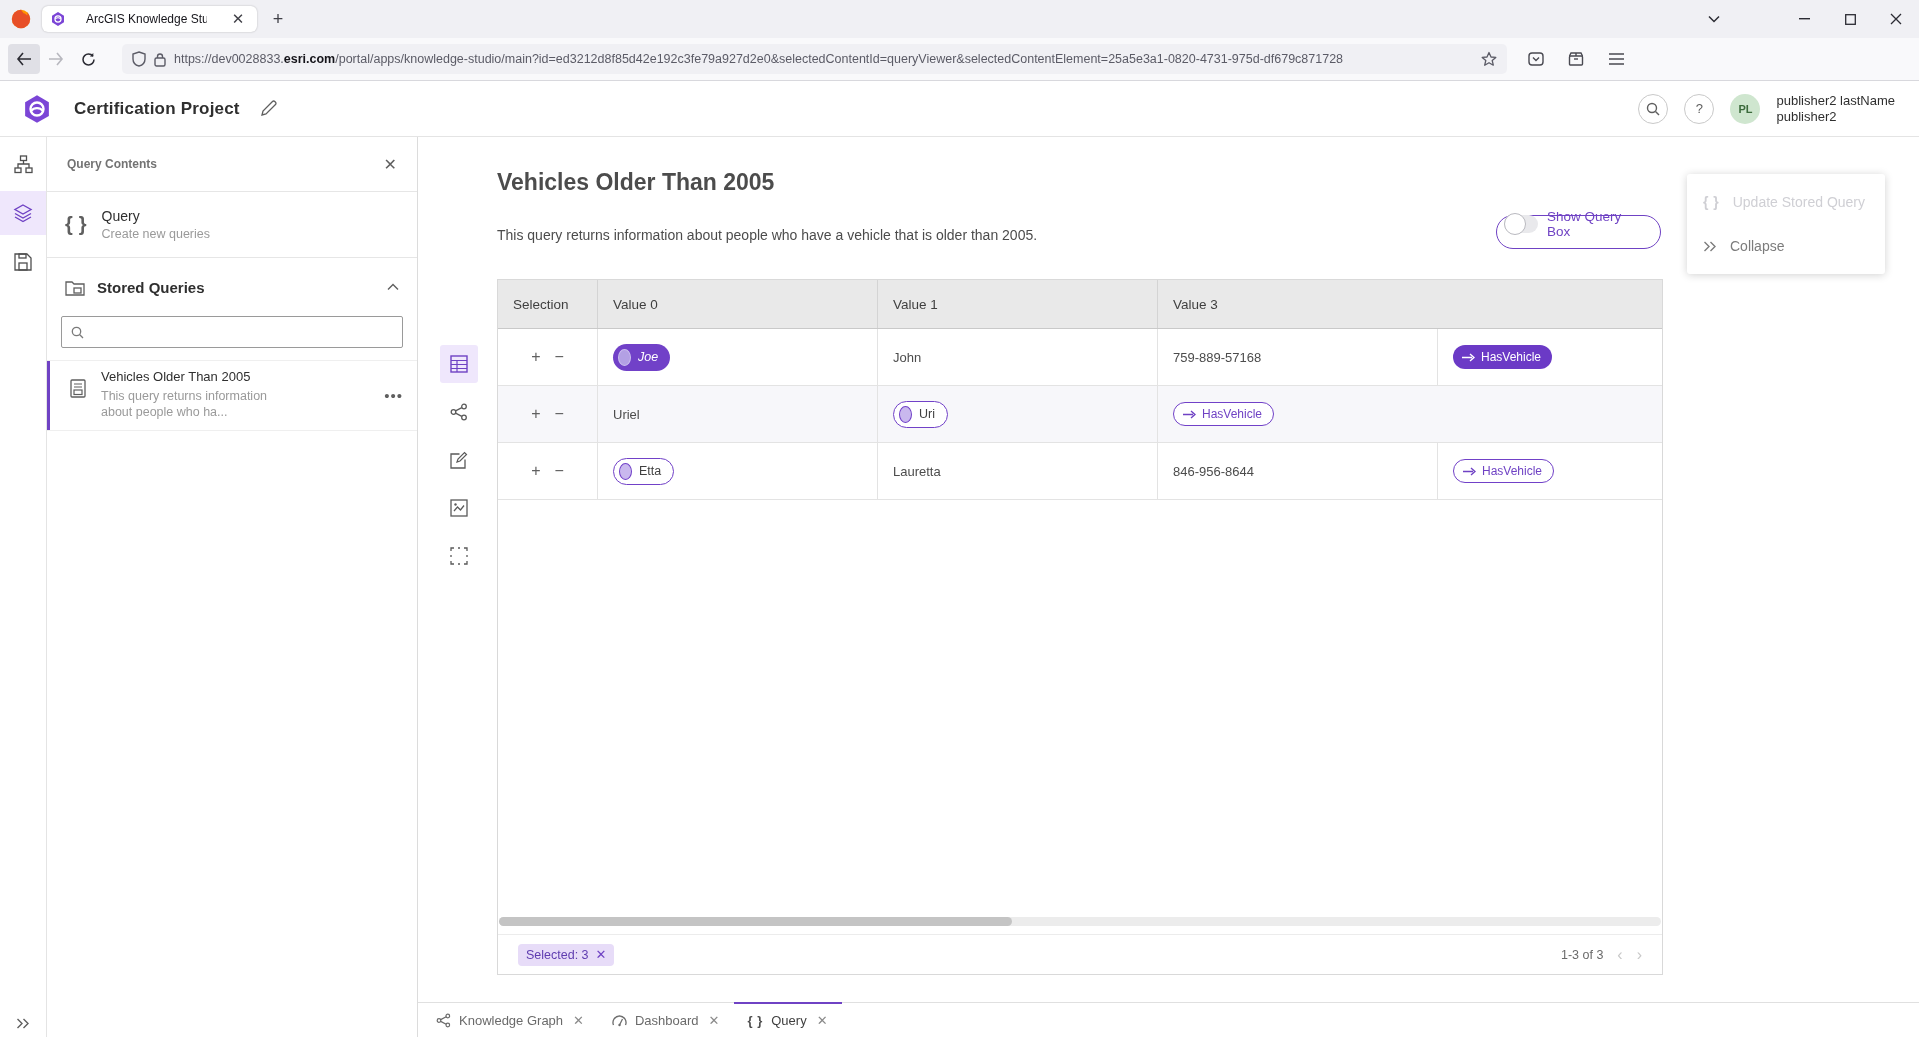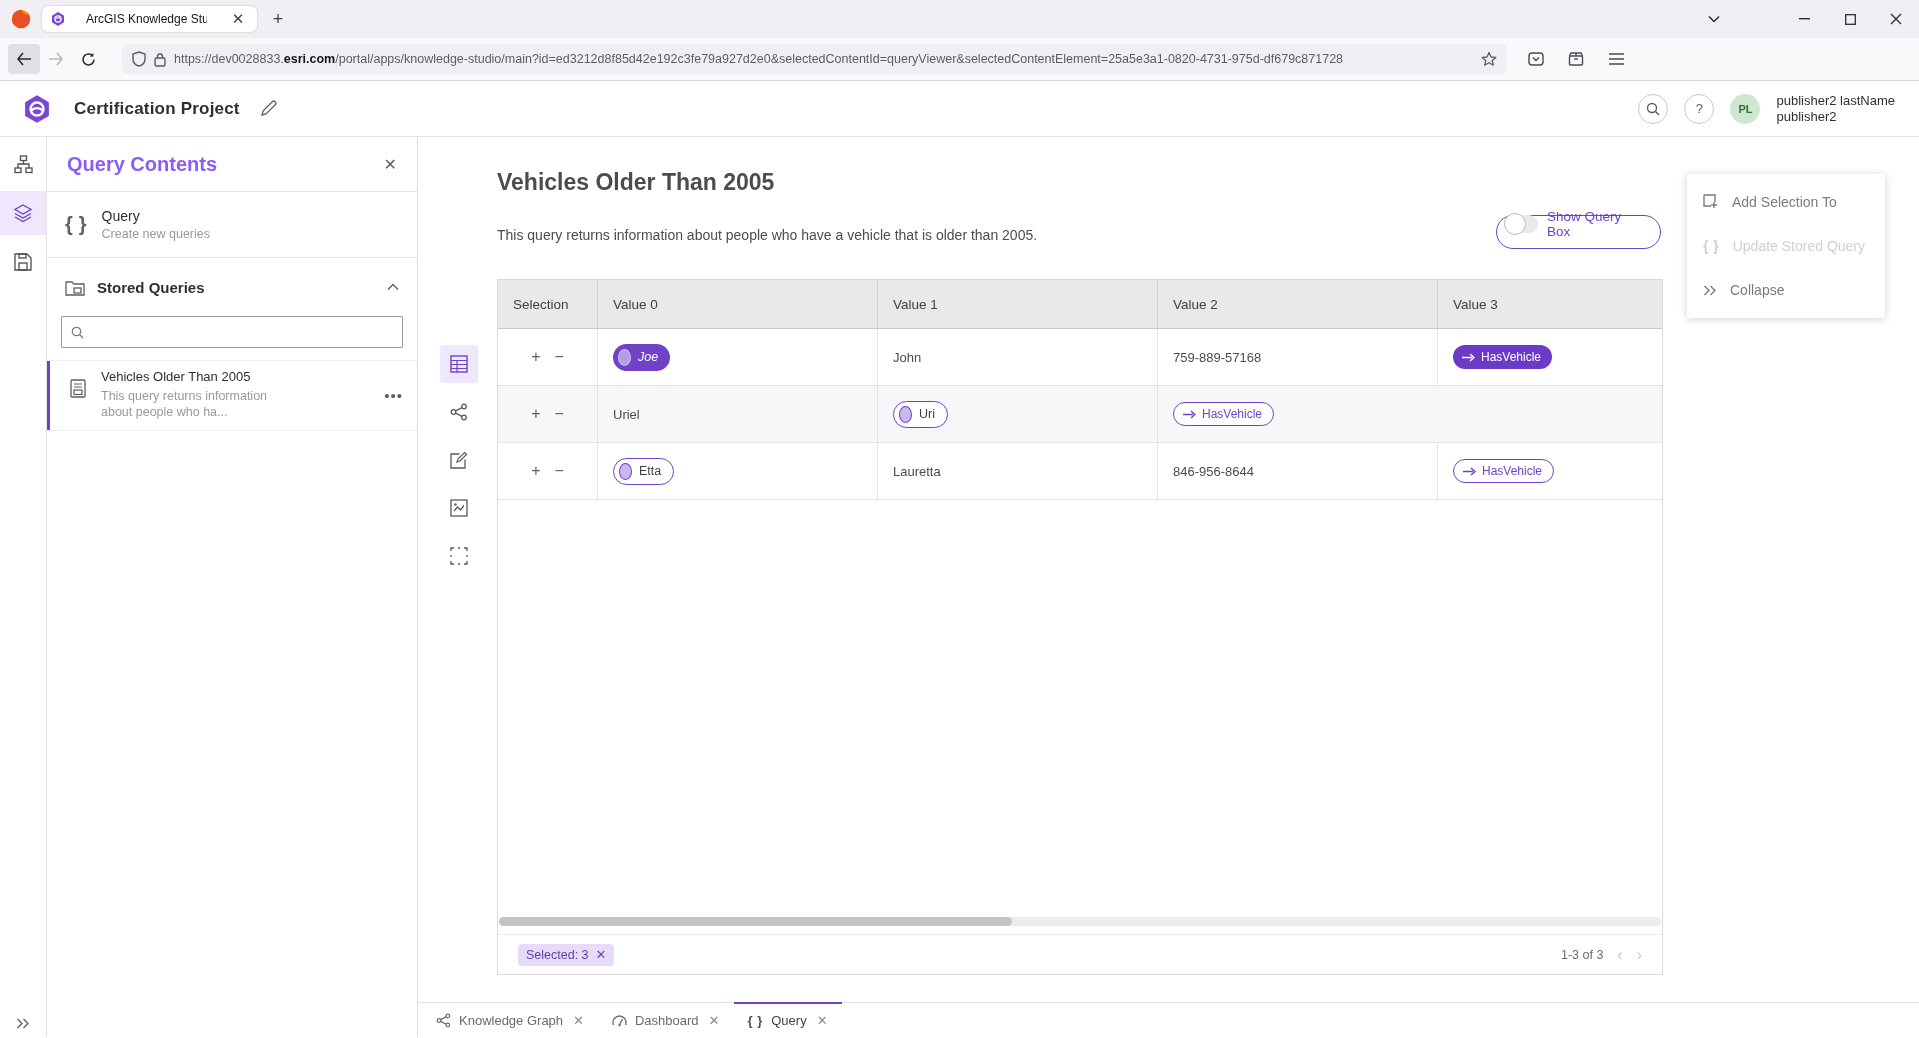--- a/index.html
+++ b/index.html
@@ -39,21 +39,21 @@
 
   
   .app-body { display:flex; height:900px; position:relative; }
   .rail { width:47px; border-right:1px solid #e4e4e4; position:relative; background:#fff; flex:0 0 auto; }
   .rail-item { width:46px; height:44px; display:flex; align-items:center; justify-content:center; color:#4f4f4f; margin-top:5px; }
   .rail-item.active { background:#efe7fc; color:#6f42c4; }
   .rail-expand { position:absolute; bottom:8px; left:0; width:46px; display:flex; justify-content:center; color:#5f5f5f; }
 
   .panel { width:371px; border-right:1px solid #dcdcdc; background:#fff; flex:0 0 auto; position:relative; }
   .panel-header { height:55px; display:flex; align-items:center; padding:0 20px; border-bottom:1px solid #e6e6e6; }
-  .panel-title { font-size:20px; font-weight:bold; color:#8b5cf6; flex:1; }
+  .panel-title { font-size:12px; font-weight:bold; color:#737373; flex:1; }
   .panel-close { color:#5f5f5f; font-size:16px; }
   .query-item { height:66px; display:flex; align-items:center; padding:0 18px; gap:14px; border-bottom:1px solid #e6e6e6; }
   .braces { font-size:20px; color:#5f5f5f; font-weight:bold; letter-spacing:1px; }
   .qi-title { font-size:14px; color:#2f2f2f; }
   .qi-sub { font-size:12.5px; color:#9a9a9a; margin-top:3px; }
   .stored-header { height:50px; display:flex; align-items:center; padding:0 18px; gap:12px; margin-top:4px; }
   .stored-title { font-size:15px; font-weight:bold; color:#2f2f2f; flex:1; }
   .search-box { margin:4px 14px 0 14px; height:32px; border:1px solid #9a9a9a; border-radius:2px; display:flex; align-items:center; padding:0 9px; gap:8px; background:#fff; }
   .search-box input { border:none; outline:none; flex:1; font-size:13px; background:transparent; font-family:"Liberation Sans",sans-serif; }
   .stored-item { margin-top:12px; position:relative; display:flex; padding:8px 16px 10px 22px; gap:14px; border-top:1px solid #efefef; border-bottom:1px solid #efefef; }
@@ -361,21 +361,20 @@
           <span class="knob"></span>
         </span>
       <span class="toggle-label">Show Query Box</span>
     </div>
 
     <div class="table-card">
       <div class="thead">
         <span class="th c0">Selection</span>
         <span class="th c1">Value 0</span>
         <span class="th c2">Value 1</span>
-        <span class="th c3">Value 2</span>
         <span class="th c4">Value 3</span>
       </div>
 
       <div class="trow">
         <span class="td c0 sel-td">
             <span class="pm-btn">+</span>
             <span class="pm-btn">−</span>
           </span>
         <span class="td c1">
             <span class="entity-pill solid">
@@ -451,27 +450,20 @@
           </span>
         <span class="pager">
           <span>1-3 of 3</span>
           <span class="pg-btn">‹</span>
           <span class="pg-btn">›</span>
         </span>
       </div>
     </div>
 
     <div class="context-menu">
-      <div class="menu-item">
-        <svg width="16" height="16" viewBox="0 0 16 16">
-            <path d="M1 1h11v7M1 1v11h7" fill="none" stroke="#7c7c7c" stroke-width="1.4"></path>
-            <path d="M11 8v6M8 11h6" stroke="#7c7c7c" stroke-width="1.4"></path>
-          </svg>
-        <span>Add Selection To</span>
-      </div>
       <div class="menu-item disabled">
         <span class="braces" style="font-size:14px;color:#cfcfd4;">{ }</span>
         <span>Update Stored Query</span>
       </div>
       <div class="menu-item">
         <svg width="14" height="11" viewBox="0 0 14 11">
             <path d="M1.5 1 6 5.5 1.5 10M7.5 1 12 5.5 7.5 10" fill="none" stroke="#7c7c7c" stroke-width="1.4"></path>
           </svg>
         <span>Collapse</span>
       </div>

